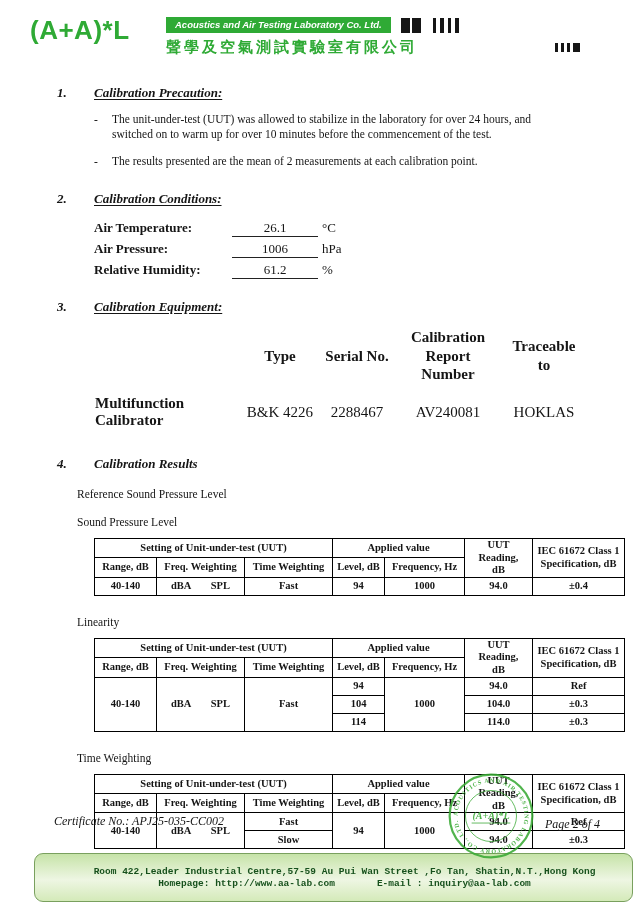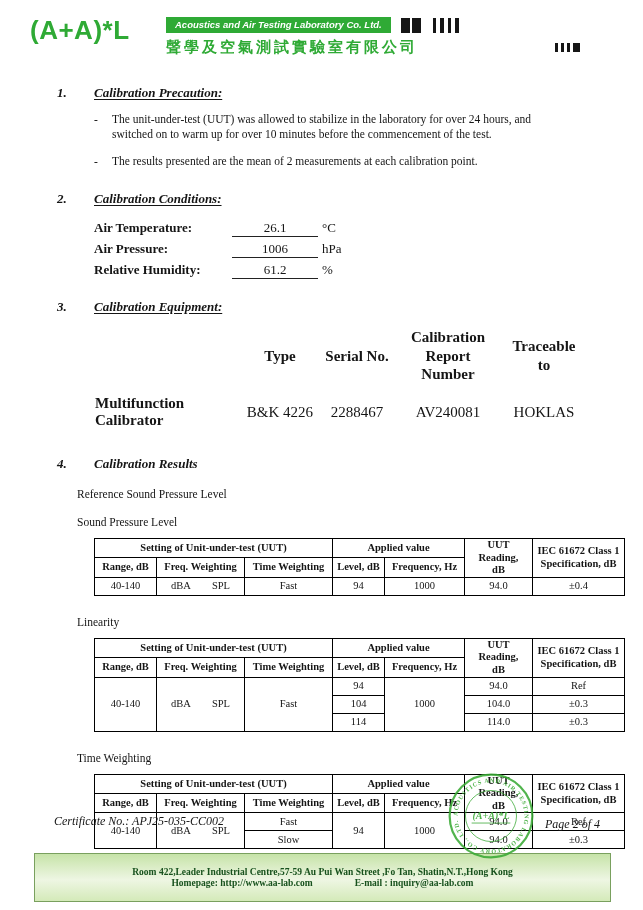--- a/index.html
+++ b/index.html
@@ -48,37 +48,37 @@
   .equip td{text-align:center;padding-top:11px;}
   .equip td.lbl{text-align:left;font-weight:bold;padding-right:8px;}
   .col-lbl{width:148px;} .col-type{width:76px;} .col-serial{width:78px;}
   .col-rep{width:104px;} .col-tra{width:88px;}
 
   .sublabel{font-size:11.5px;margin:16px 0 0 20px;}
 
   
   table.rt{border-collapse:collapse;table-layout:fixed;width:530px;margin:10px 0 0 37px;font-size:10.5px;}
   .rt th,.rt td{border:1px solid #000;text-align:center;vertical-align:middle;
-                padding:0 2px;height:17px;line-height:1.2;}
+                padding:0 2px;height:17px;line-height:1.2;font-weight:bold;}
   .rt th{font-weight:bold;}
   .rt .pre{white-space:pre-line;}
   col.c-range{width:62px;} col.c-freq{width:88px;} col.c-time{width:88px;}
   col.c-level{width:52px;} col.c-frequency{width:80px;} col.c-uut{width:68px;} col.c-iec{width:92px;}
   .fw{display:flex;justify-content:space-between;padding:0 12px;}
   .gap-label{margin-top:20px;}
 
   
   .cert{position:absolute;left:54px;top:814px;font-style:italic;font-size:12px;}
   .pageno{position:absolute;left:545px;top:817px;font-style:italic;font-size:12px;}
   .stamp{position:absolute;left:447px;top:772px;width:88px;height:88px;opacity:.88;z-index:2;}
   .footer-box{position:absolute;left:34px;top:853px;width:575px;height:47px;
-              border:1px solid #79a05e;border-radius:0;
+              border:1px solid #79a05e;border-radius:9px;
               background:linear-gradient(180deg,#c6e3a8,#eef6e3 55%,#d4eab9);
               display:flex;flex-direction:column;justify-content:center;align-items:center;gap:1px;
-              font-family:Liberation Serif, serif;color:#17511d;font-size:9.5px;font-weight:bold;}
+              font-family:Liberation Mono, monospace;color:#17511d;font-size:9.5px;font-weight:bold;padding-left:22px;}
   .footer-line{display:flex;}
   .footer-line .sp1{margin-left:60px;}
   .footer-line .sp2{margin-left:42px;}
 </style>
 </head>
 <body>
 
 <div class="page">
 
   <div class="header">

